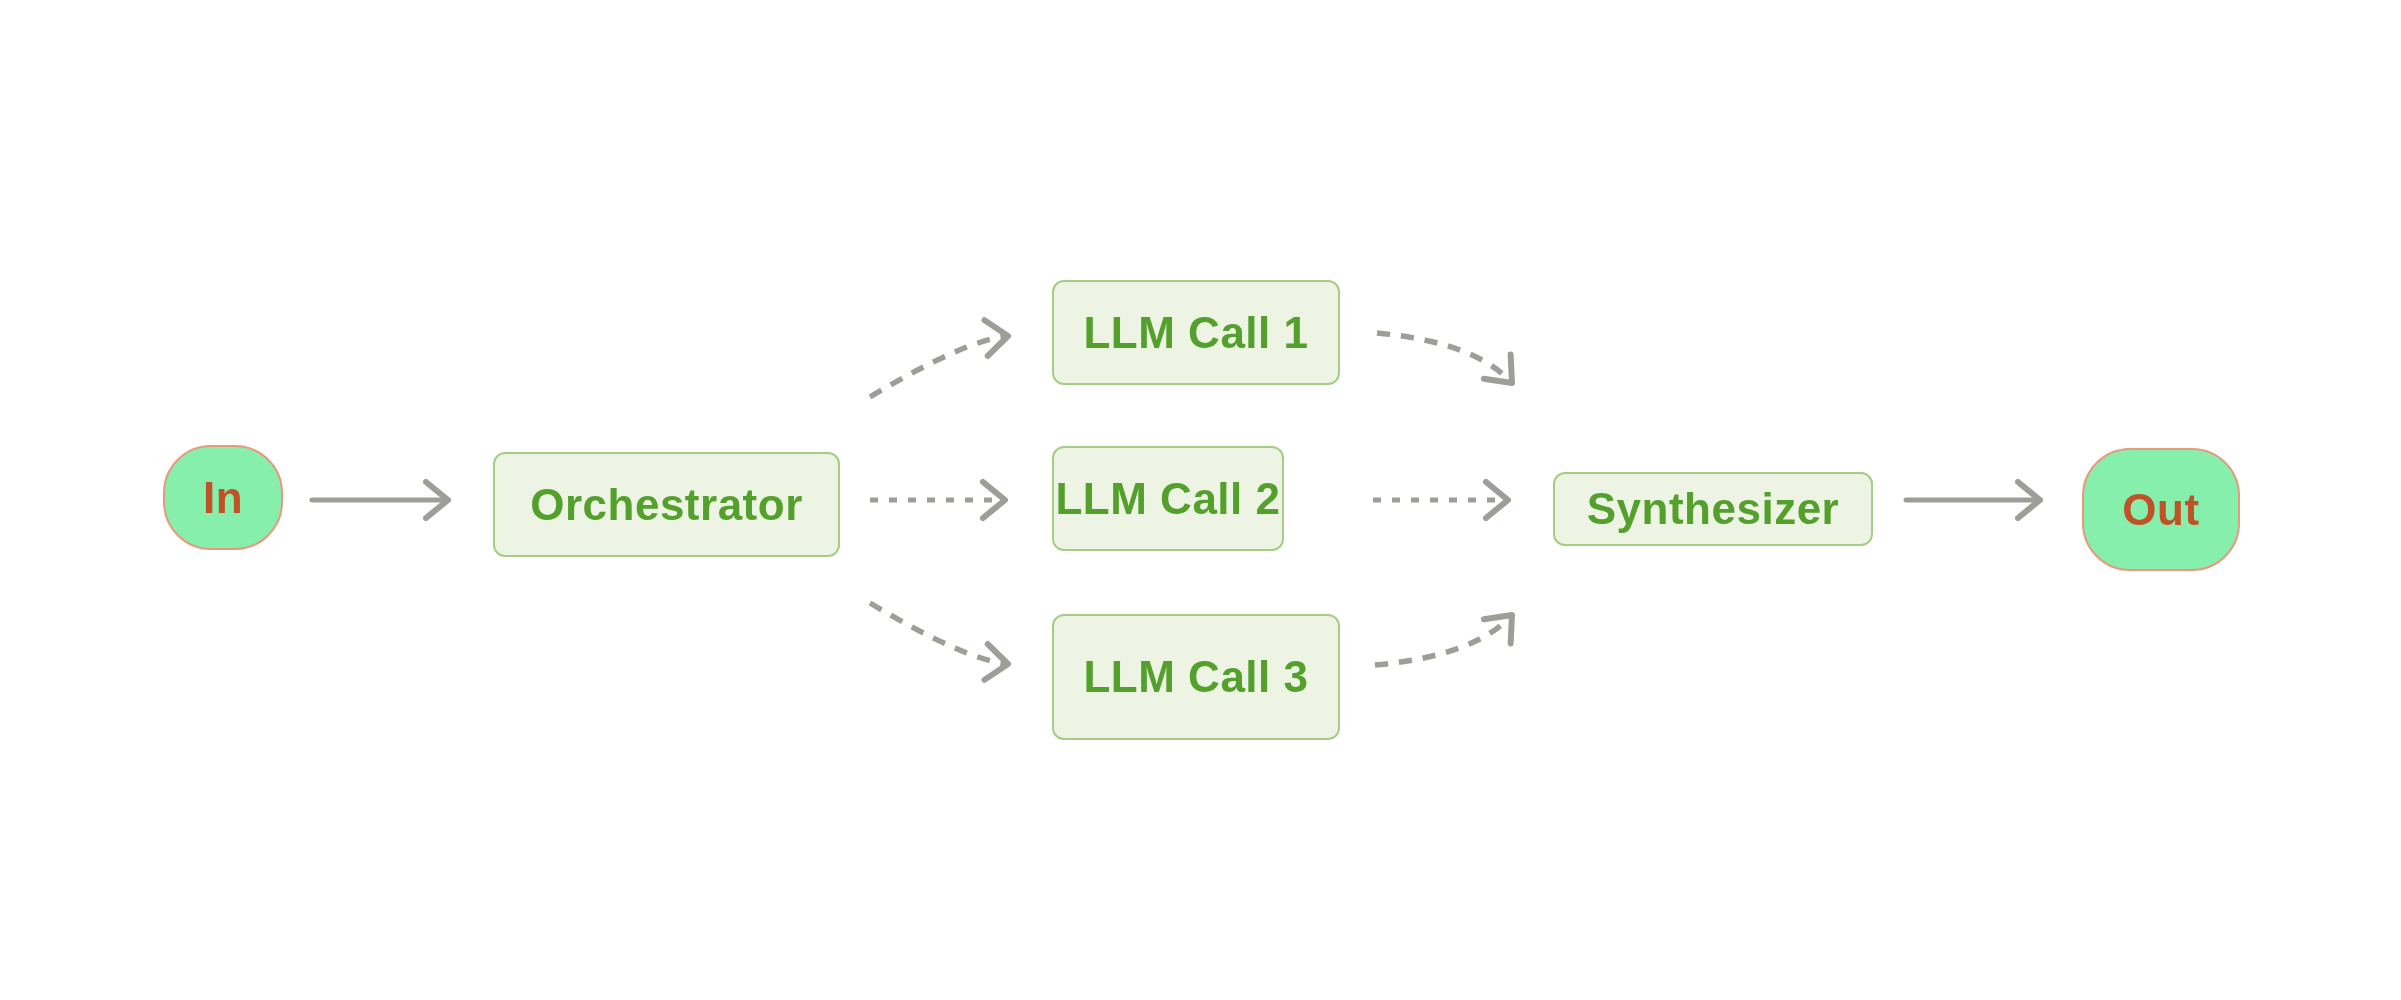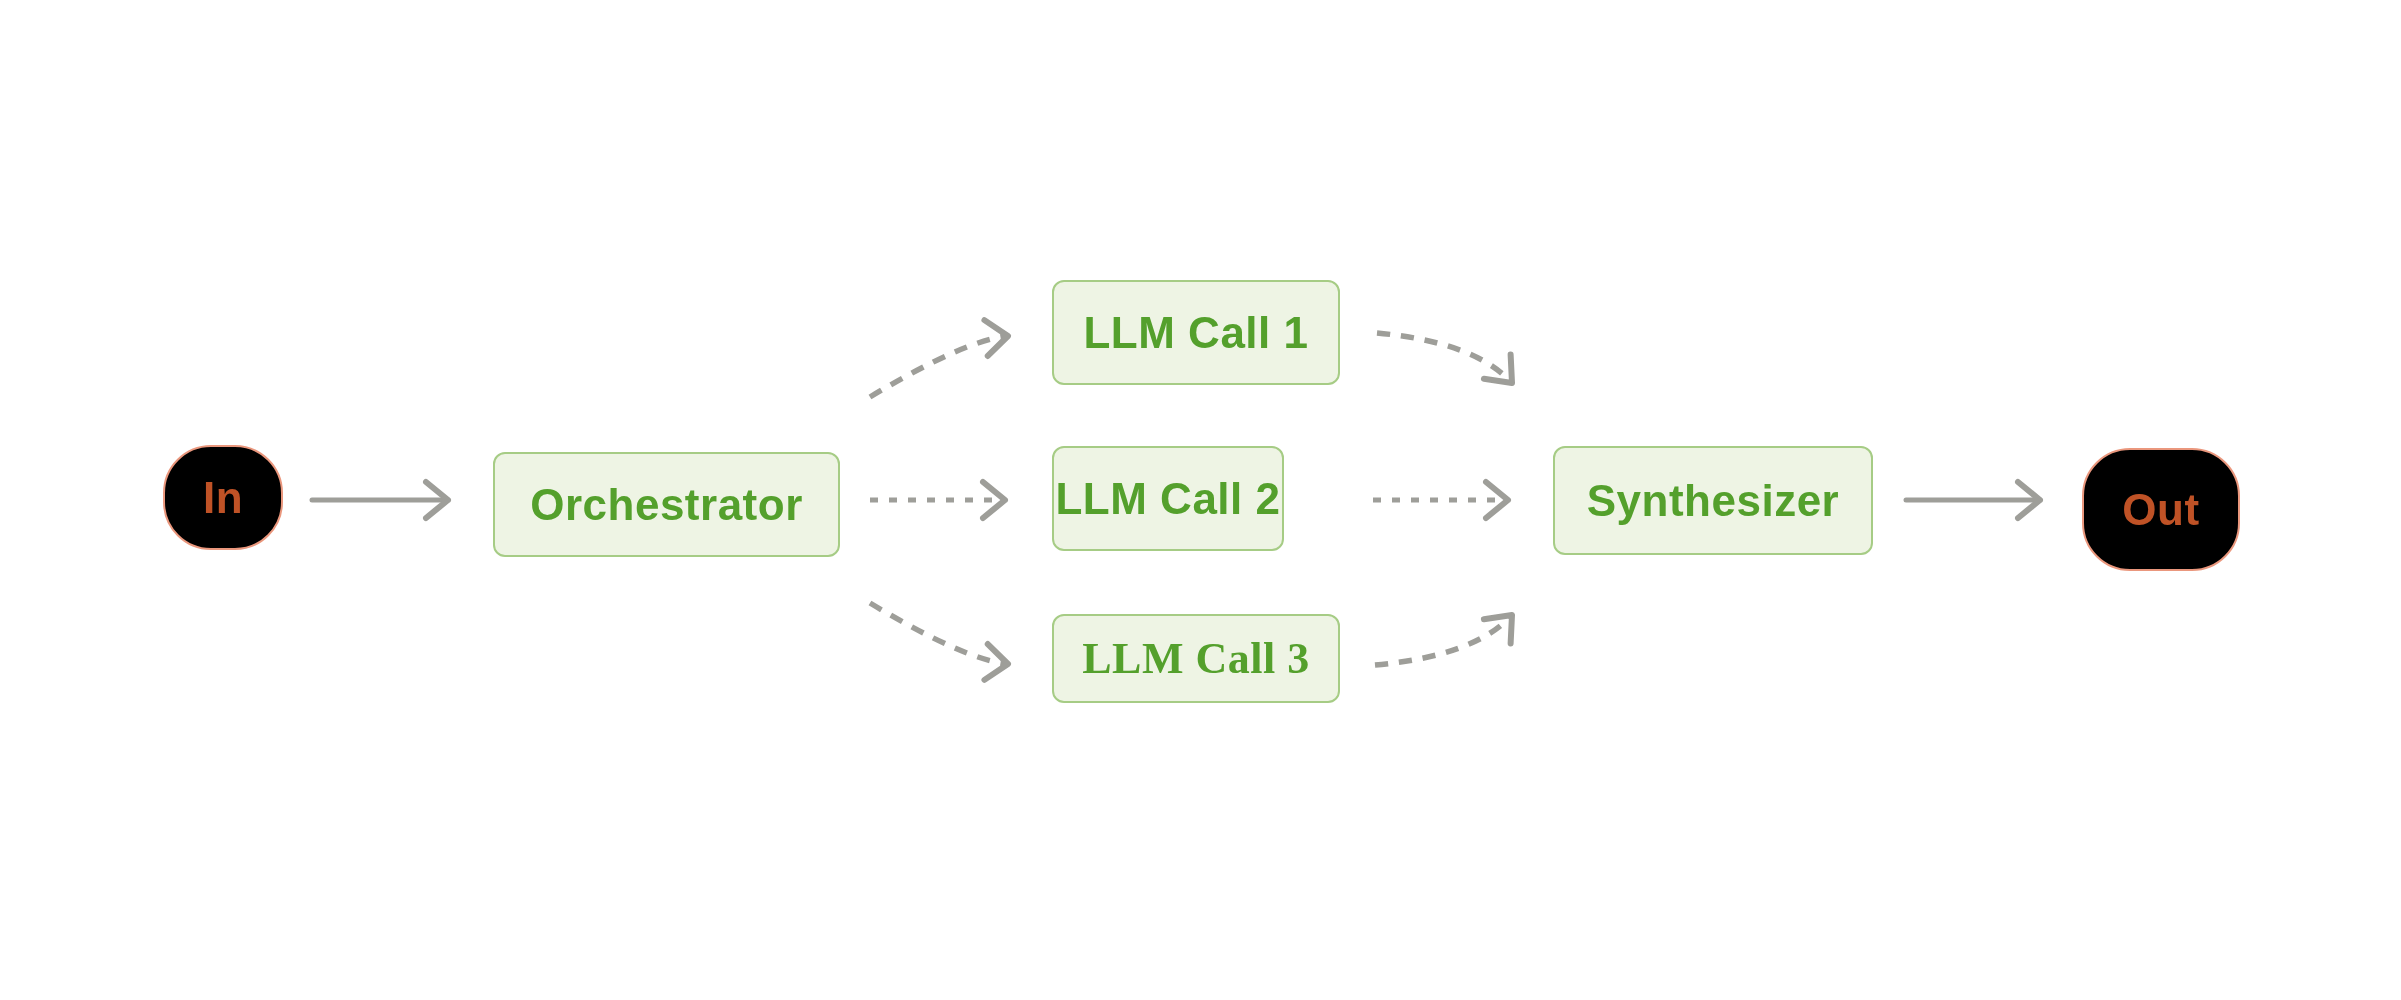--- a/index.html
+++ b/index.html
@@ -18,32 +18,32 @@
     letter-spacing:0.5px;
   }
   .process{
     background:#eef4e4;
     border:2.5px solid #a6cc85;
     color:#54a02c;
     border-radius:12px;
     font-size:44px;
   }
   .terminal{
-    background:#000000;
+    background:#86efac;
     border:2.5px solid #ea977d;
     color:#bf5226;
     border-radius:48px;
     font-size:44px;
   }
   #node-in{left:163px;top:445px;width:120px;height:105px;}
   #node-orchestrator{left:493px;top:452px;width:347px;height:105px;}
   #node-llm1{left:1052px;top:280px;width:288px;height:105px;}
   #node-llm2{left:1052px;top:446px;width:232px;height:105px;}
-  #node-llm3{left:1052px;top:614px;width:288px;height:89px;font-family:Liberation Serif, serif;}
-  #node-synthesizer{left:1553px;top:446px;width:320px;height:109px;}
+  #node-llm3{left:1052px;top:614px;width:288px;height:126px;}
+  #node-synthesizer{left:1553px;top:472px;width:320px;height:74px;}
   #node-out{left:2082px;top:448px;width:158px;height:123px;}
   #edges{position:absolute;left:0;top:0;width:2401px;height:1000px;}
   .edge{fill:none;stroke:#9e9e99;}
   .solid{stroke-width:5;stroke-linecap:round;}
   .dotted{stroke-width:5;stroke-dasharray:8 11;}
   .dashed-curve{stroke-width:5.5;stroke-dasharray:13 11;}
 </style>
 </head>
 <body>
 

